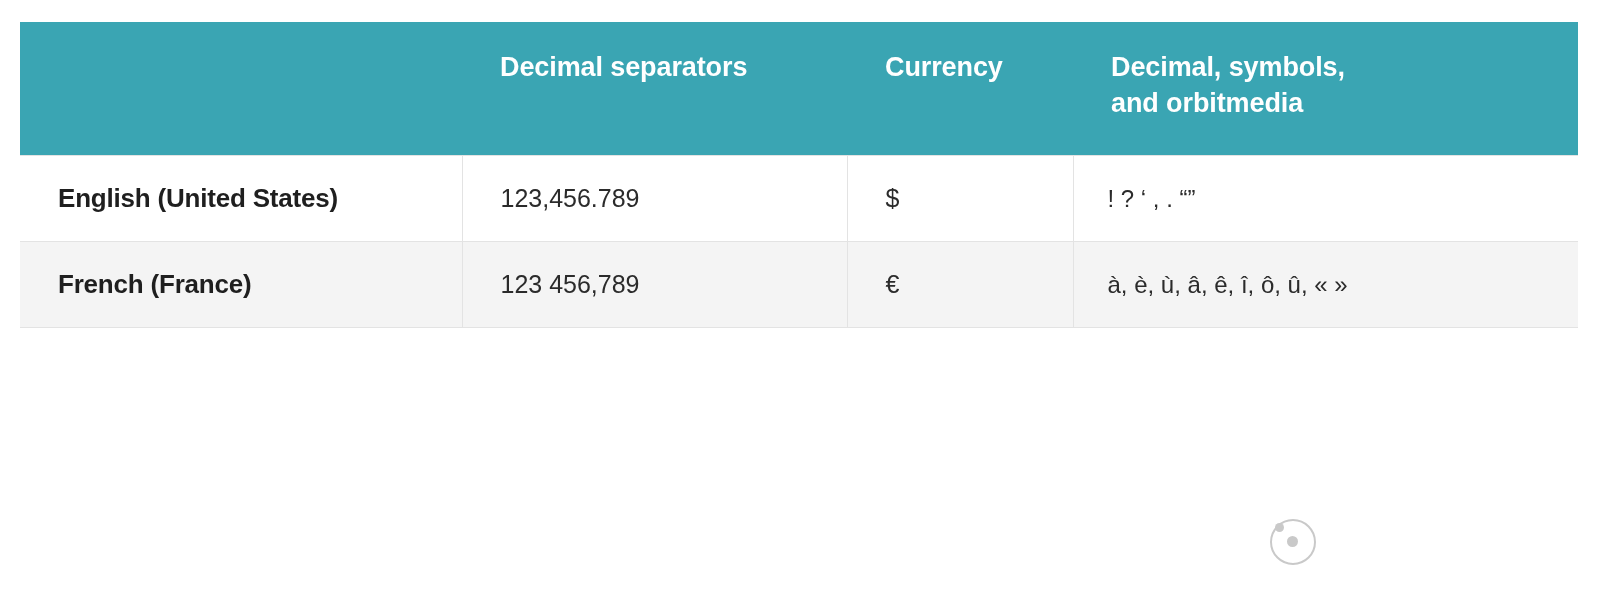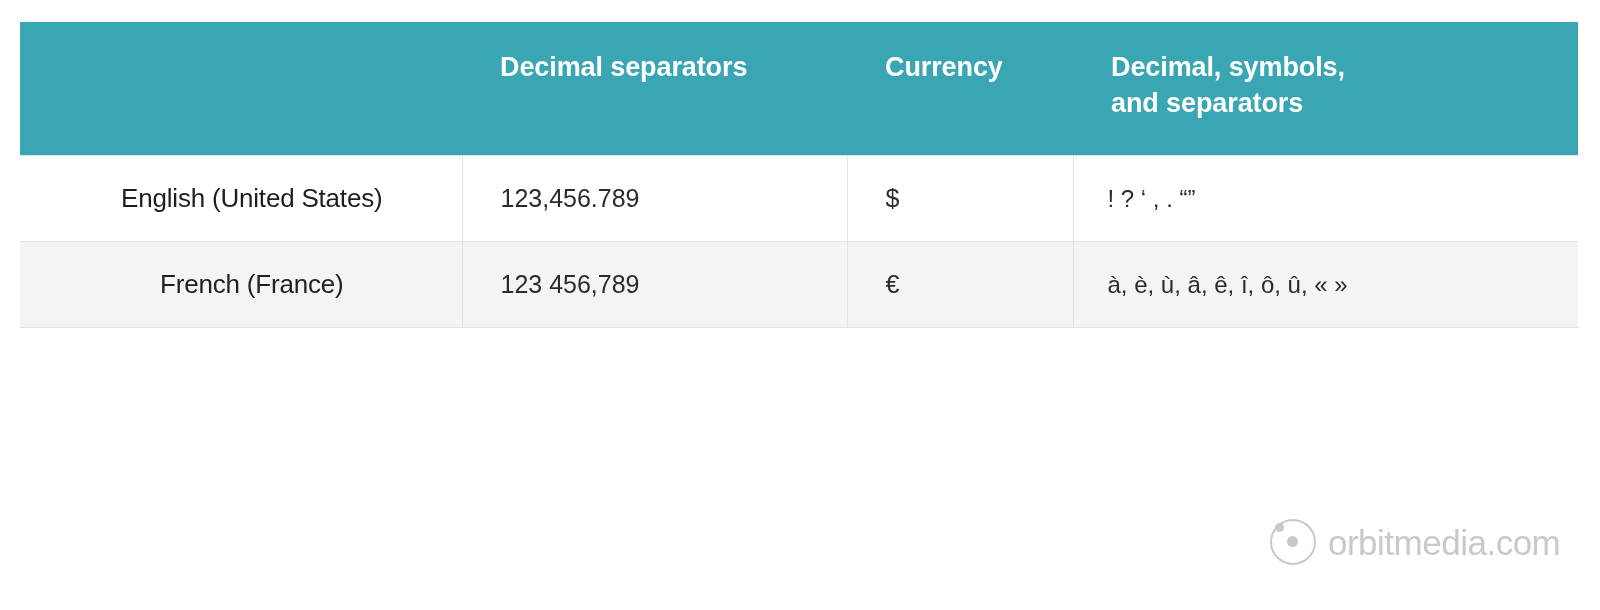--- a/index.html
+++ b/index.html
@@ -75,25 +75,24 @@
     border-right: 0;
   }
   tbody tr:last-child td {
     border-bottom: 1px solid #e3e3e3;
   }
 
   tbody tr.row-odd  { background: #ffffff; }
   tbody tr.row-even { background: #f4f4f4; }
 
   td.lang-cell {
-    font-weight: normal;
+    font-weight: bold;
     font-size: 26px;
     color: #1f1f1f;
     letter-spacing: -0.2px;
-    text-align: center;
   }
   td.dec-cell, td.cur-cell {
     font-weight: normal;
     margin-top: 46px;
   }
   td.acc-cell {
     font-weight: normal;
     font-size: 24px;
     padding-left: 34px;
   }
@@ -169,21 +168,21 @@
         <col class="c-cur">
         <col class="c-acc">
       </colgroup>
       <thead>
         <tr>
           <th class="blank-head"></th>
           <th>Decimal separators</th>
           <th>Currency</th>
           <th>
             <span>Decimal, symbols,</span><br>
-            <span>and separators</span>
+            <span>and orbitmedia</span>
           </th>
         </tr>
       </thead>
       <tbody>
         <tr class="row-odd">
           <td class="lang-cell">English (United States)</td>
           <td class="dec-cell">123,456.789</td>
           <td class="cur-cell">$</td>
           <td class="acc-cell">! ? ‘ , . “”</td>
         </tr>
@@ -196,16 +195,15 @@
       </tbody>
     </table>
   </div>
 
   <div class="logo">
     <span class="logo-mark">
       <span class="logo-ring"></span>
       <span class="logo-center"></span>
       <span class="logo-sat"></span>
     </span>
-    <span class="logo-text">orbitmedia.com</span>
   </div>
 
 </div>
 
 </body></html>

